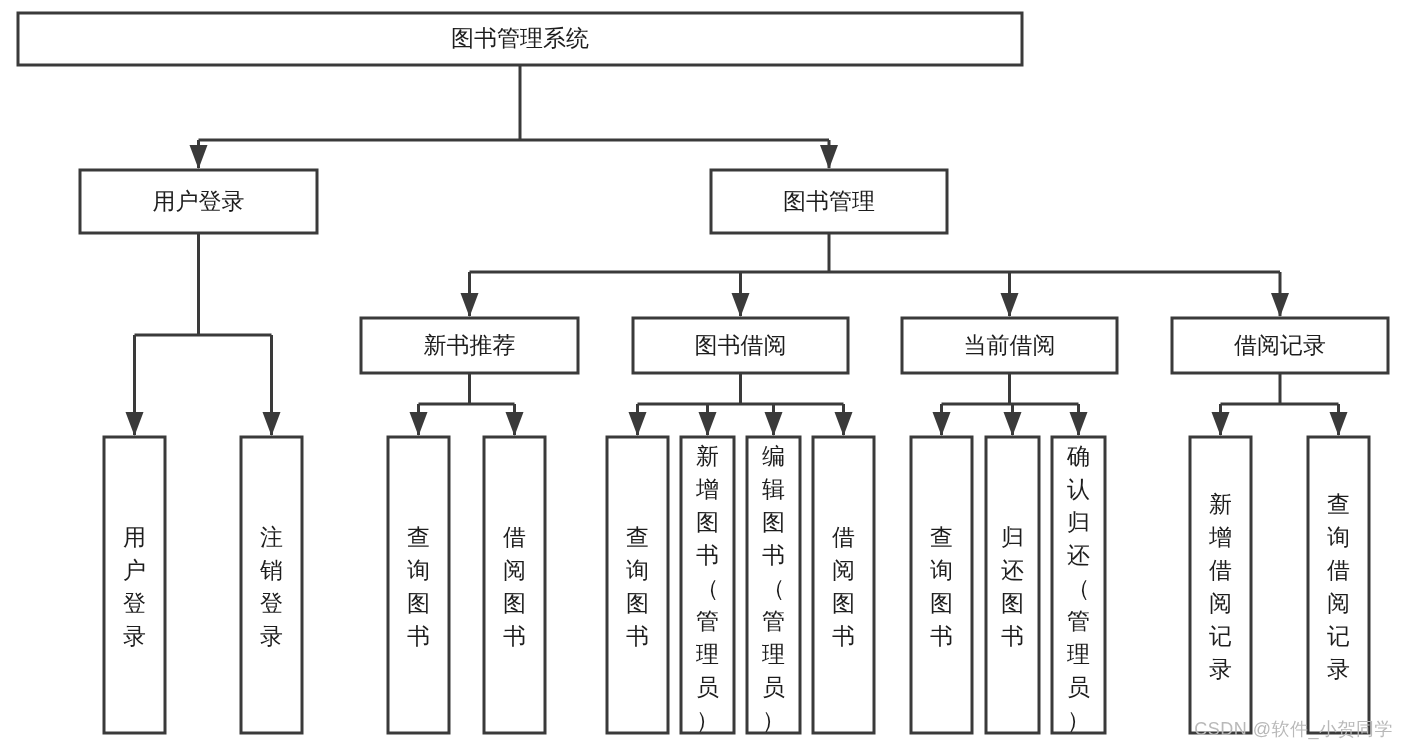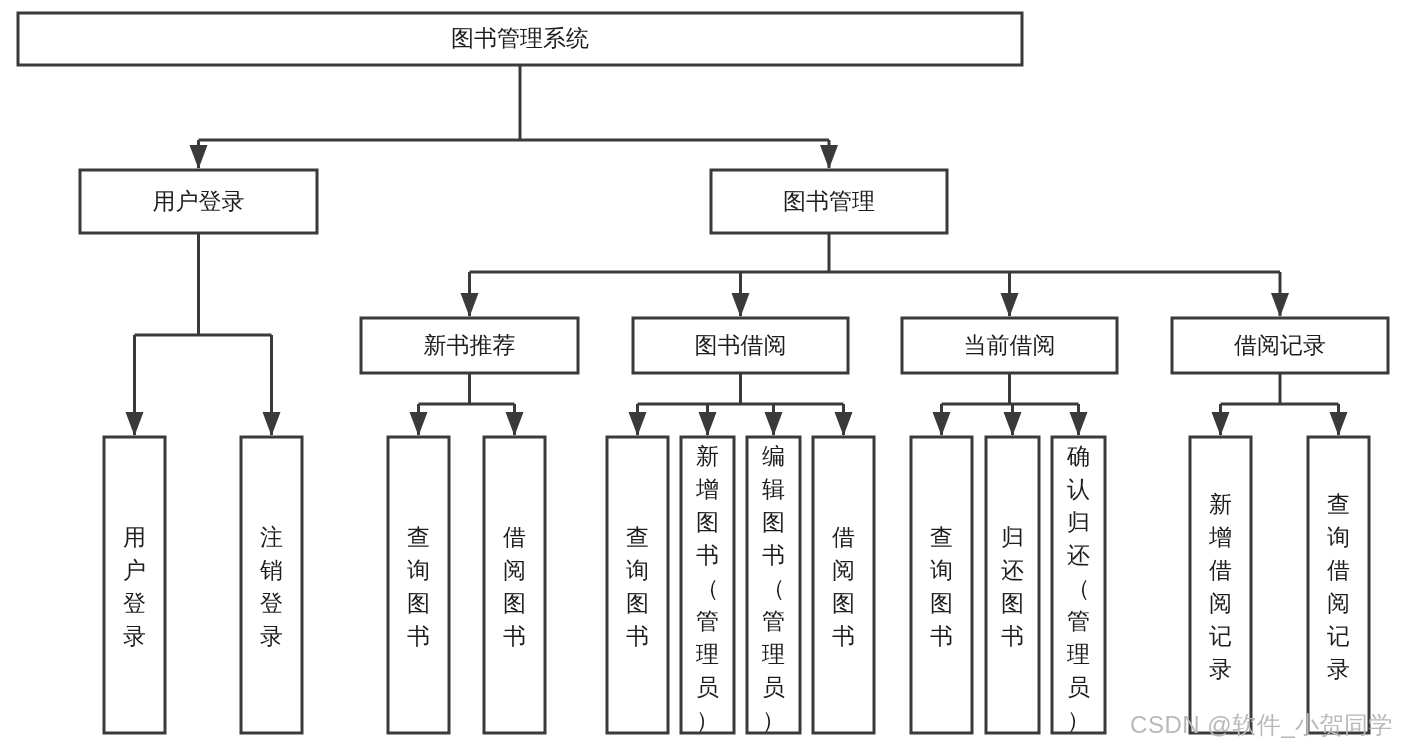--- a/index.html
+++ b/index.html
@@ -48,21 +48,21 @@
   }
   .arrow-head {
     fill: #3a3a3a;
     stroke: none;
   }
   .watermark {
     position: absolute;
     right: 12px;
     bottom: 6px;
     font-family: "Liberation Sans", "DejaVu Sans", sans-serif;
-    font-size: 24px;
+    font-size: 18px;
     color: #b9b9b9;
     letter-spacing: 0.5px;
     white-space: nowrap;
     user-select: none;
   }
 </style>
 </head>
 <body>
 
 <svg id="diagram-root" viewBox="0 0 1405 747" xmlns="http://www.w3.org/2000/svg">

